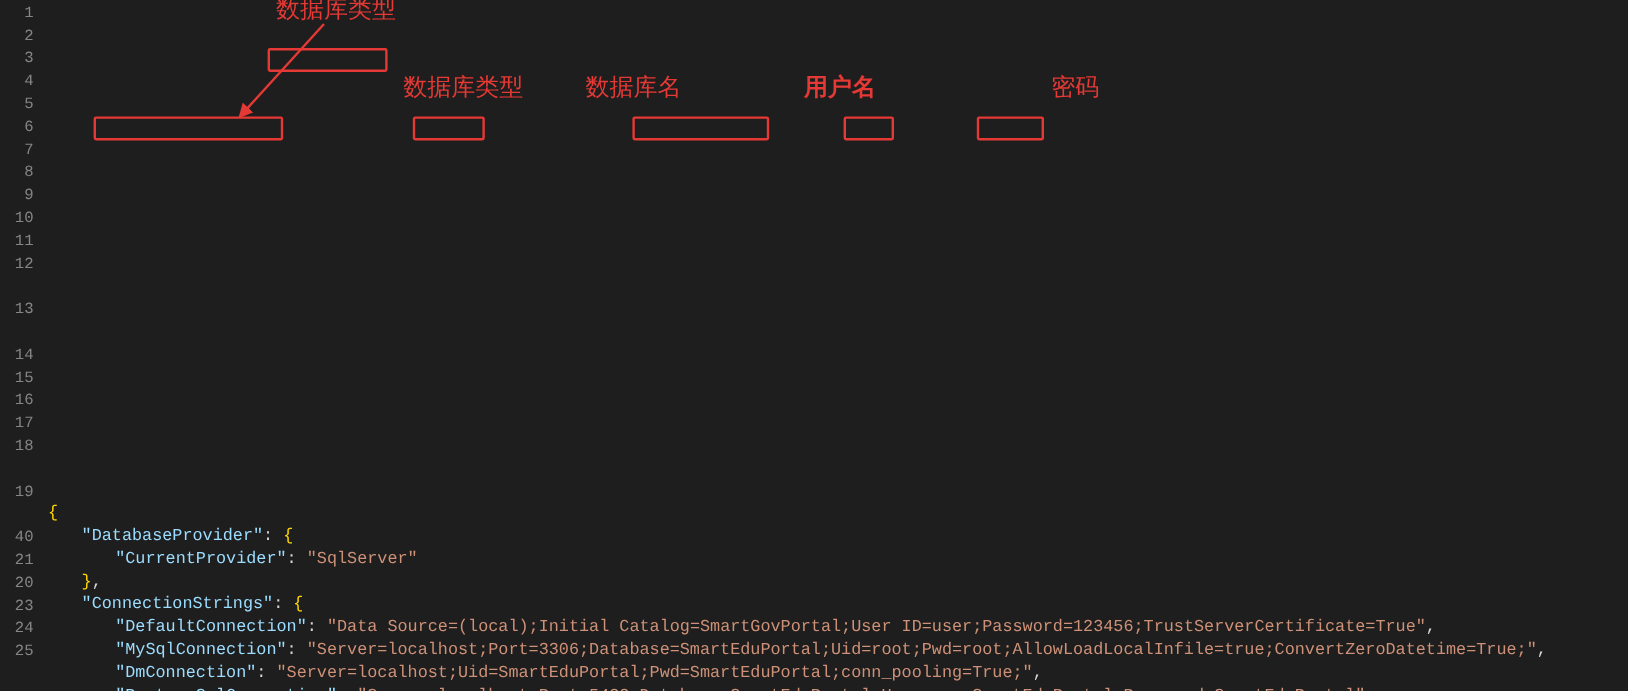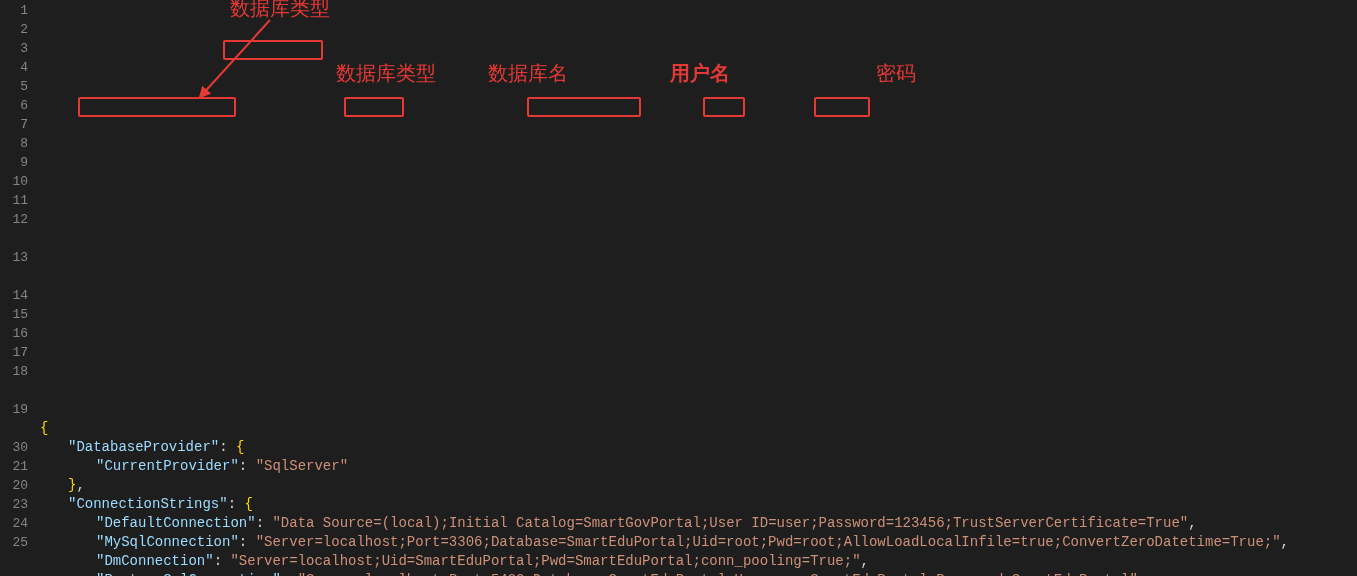--- a/index.html
+++ b/index.html
@@ -81,21 +81,21 @@
       <div class="ln">10</div>
       <div class="ln">11</div>
       <div class="ln tall2">12</div>
       <div class="ln tall2">13</div>
       <div class="ln">14</div>
       <div class="ln">15</div>
       <div class="ln">16</div>
       <div class="ln">17</div>
       <div class="ln tall2">18</div>
       <div class="ln tall2">19</div>
-      <div class="ln">30</div>
+      <div class="ln">40</div>
       <div class="ln">21</div>
       <div class="ln">20</div>
       <div class="ln">23</div>
       <div class="ln">24</div>
       <div class="ln">25</div>
     </div>
   <div class="code" id="code">
 
     
     <div class="anno-label" style="left:190px; top:-1px;">数据库类型</div>

